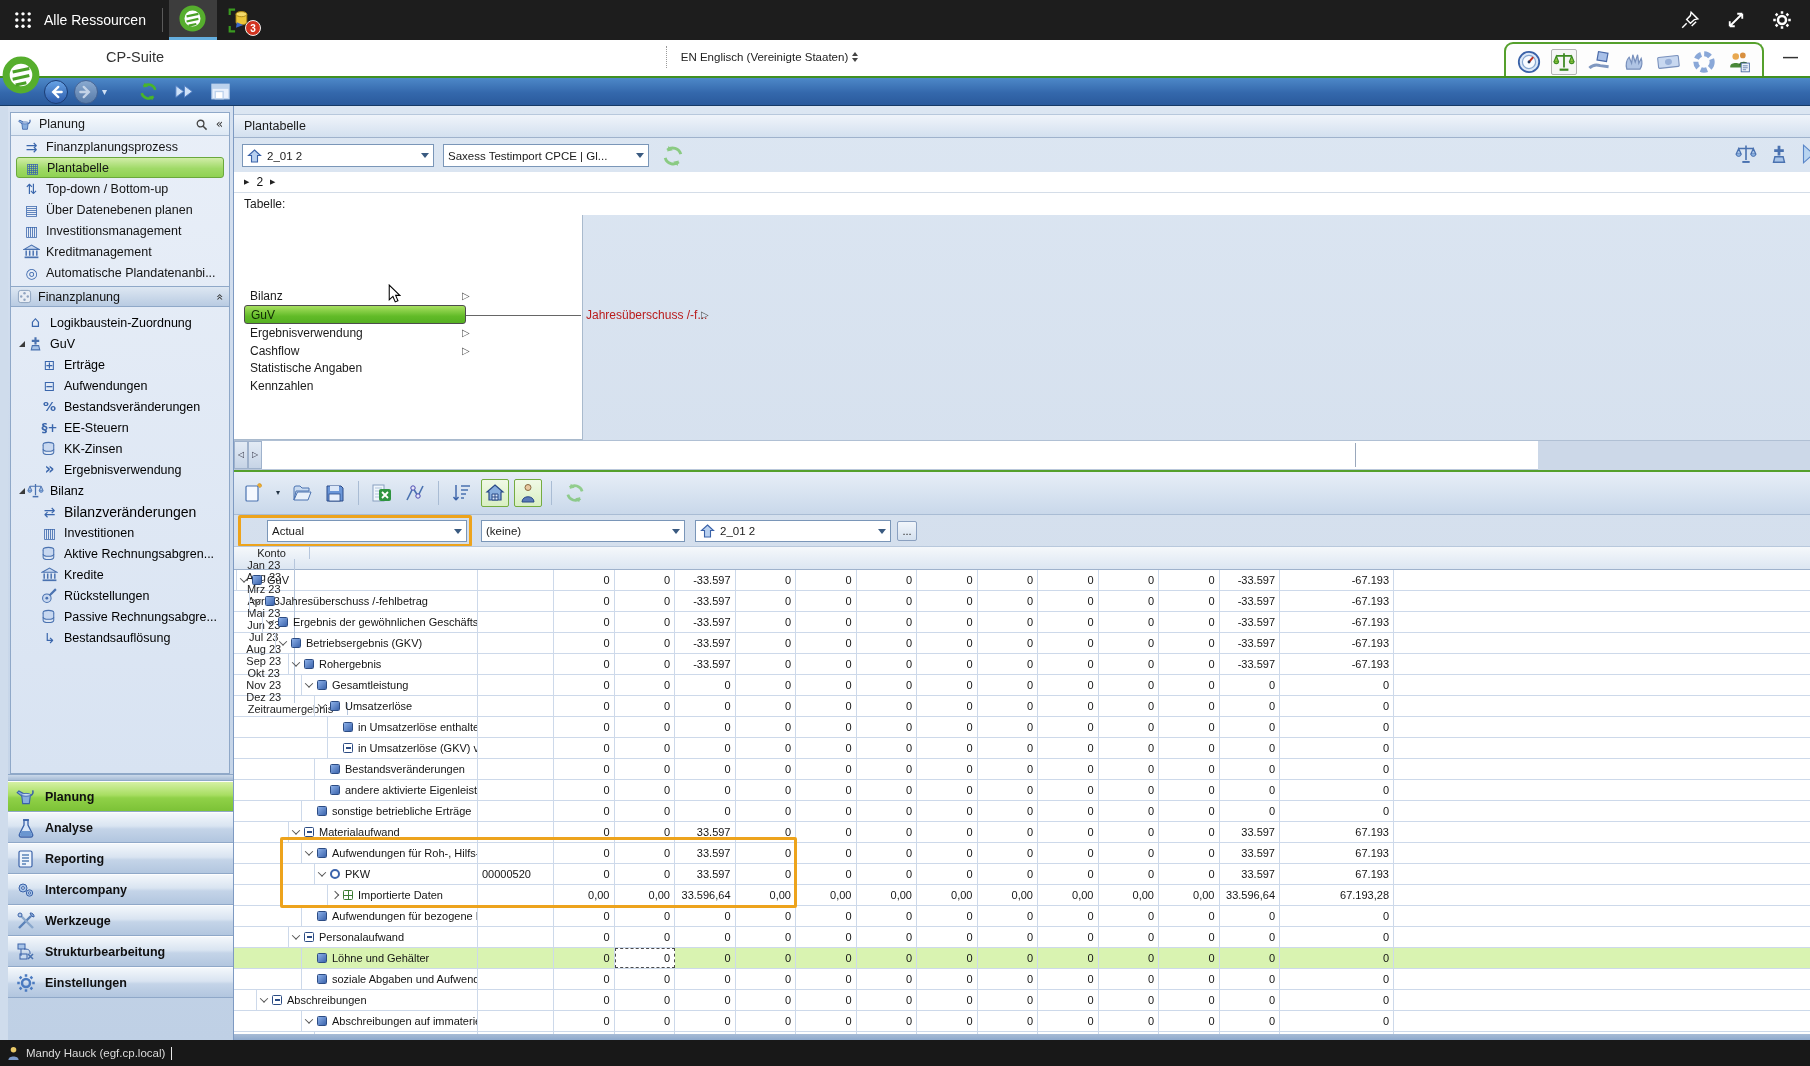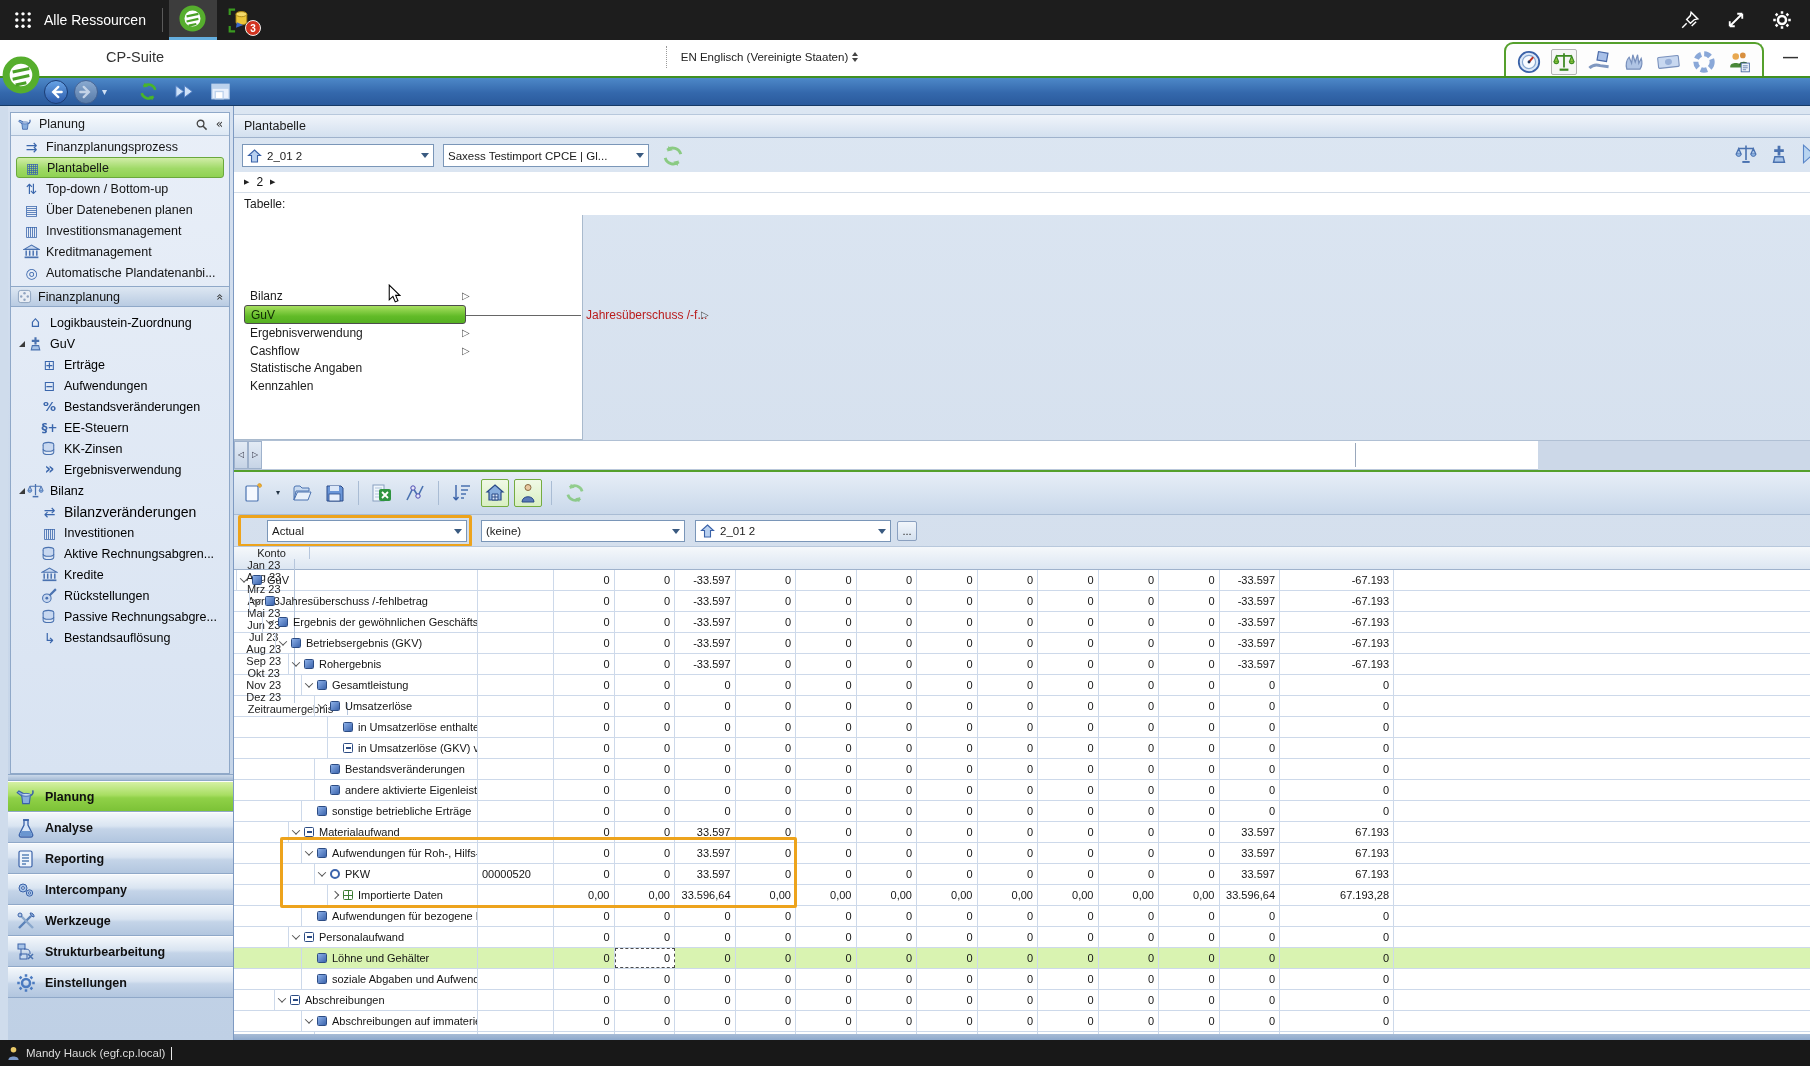--- a/index.html
+++ b/index.html
@@ -1340,21 +1340,21 @@
               <div class="gc m">0</div>
               <div class="gc m">0</div>
               <div class="gc m">0</div>
               <div class="gc m">0</div>
               <div class="gc m">0</div>
               <div class="gc m">0</div>
               <div class="gc z">0</div>
             </div>
             <div class="grow">
               <div class="gc tree">
-                <span class="cellbox" style="margin-left: 40px;">
+                <span class="cellbox" style="margin-left: 22px;">
                   <span class="chev open"></span>
                   <span class="nico minus"></span>
                   <span class="rlab">Abschreibungen</span>
                 </span>
               </div>
               <div class="gc konto"></div>
               <div class="gc m">0</div>
               <div class="gc m">0</div>
               <div class="gc m">0</div>
               <div class="gc m">0</div>

